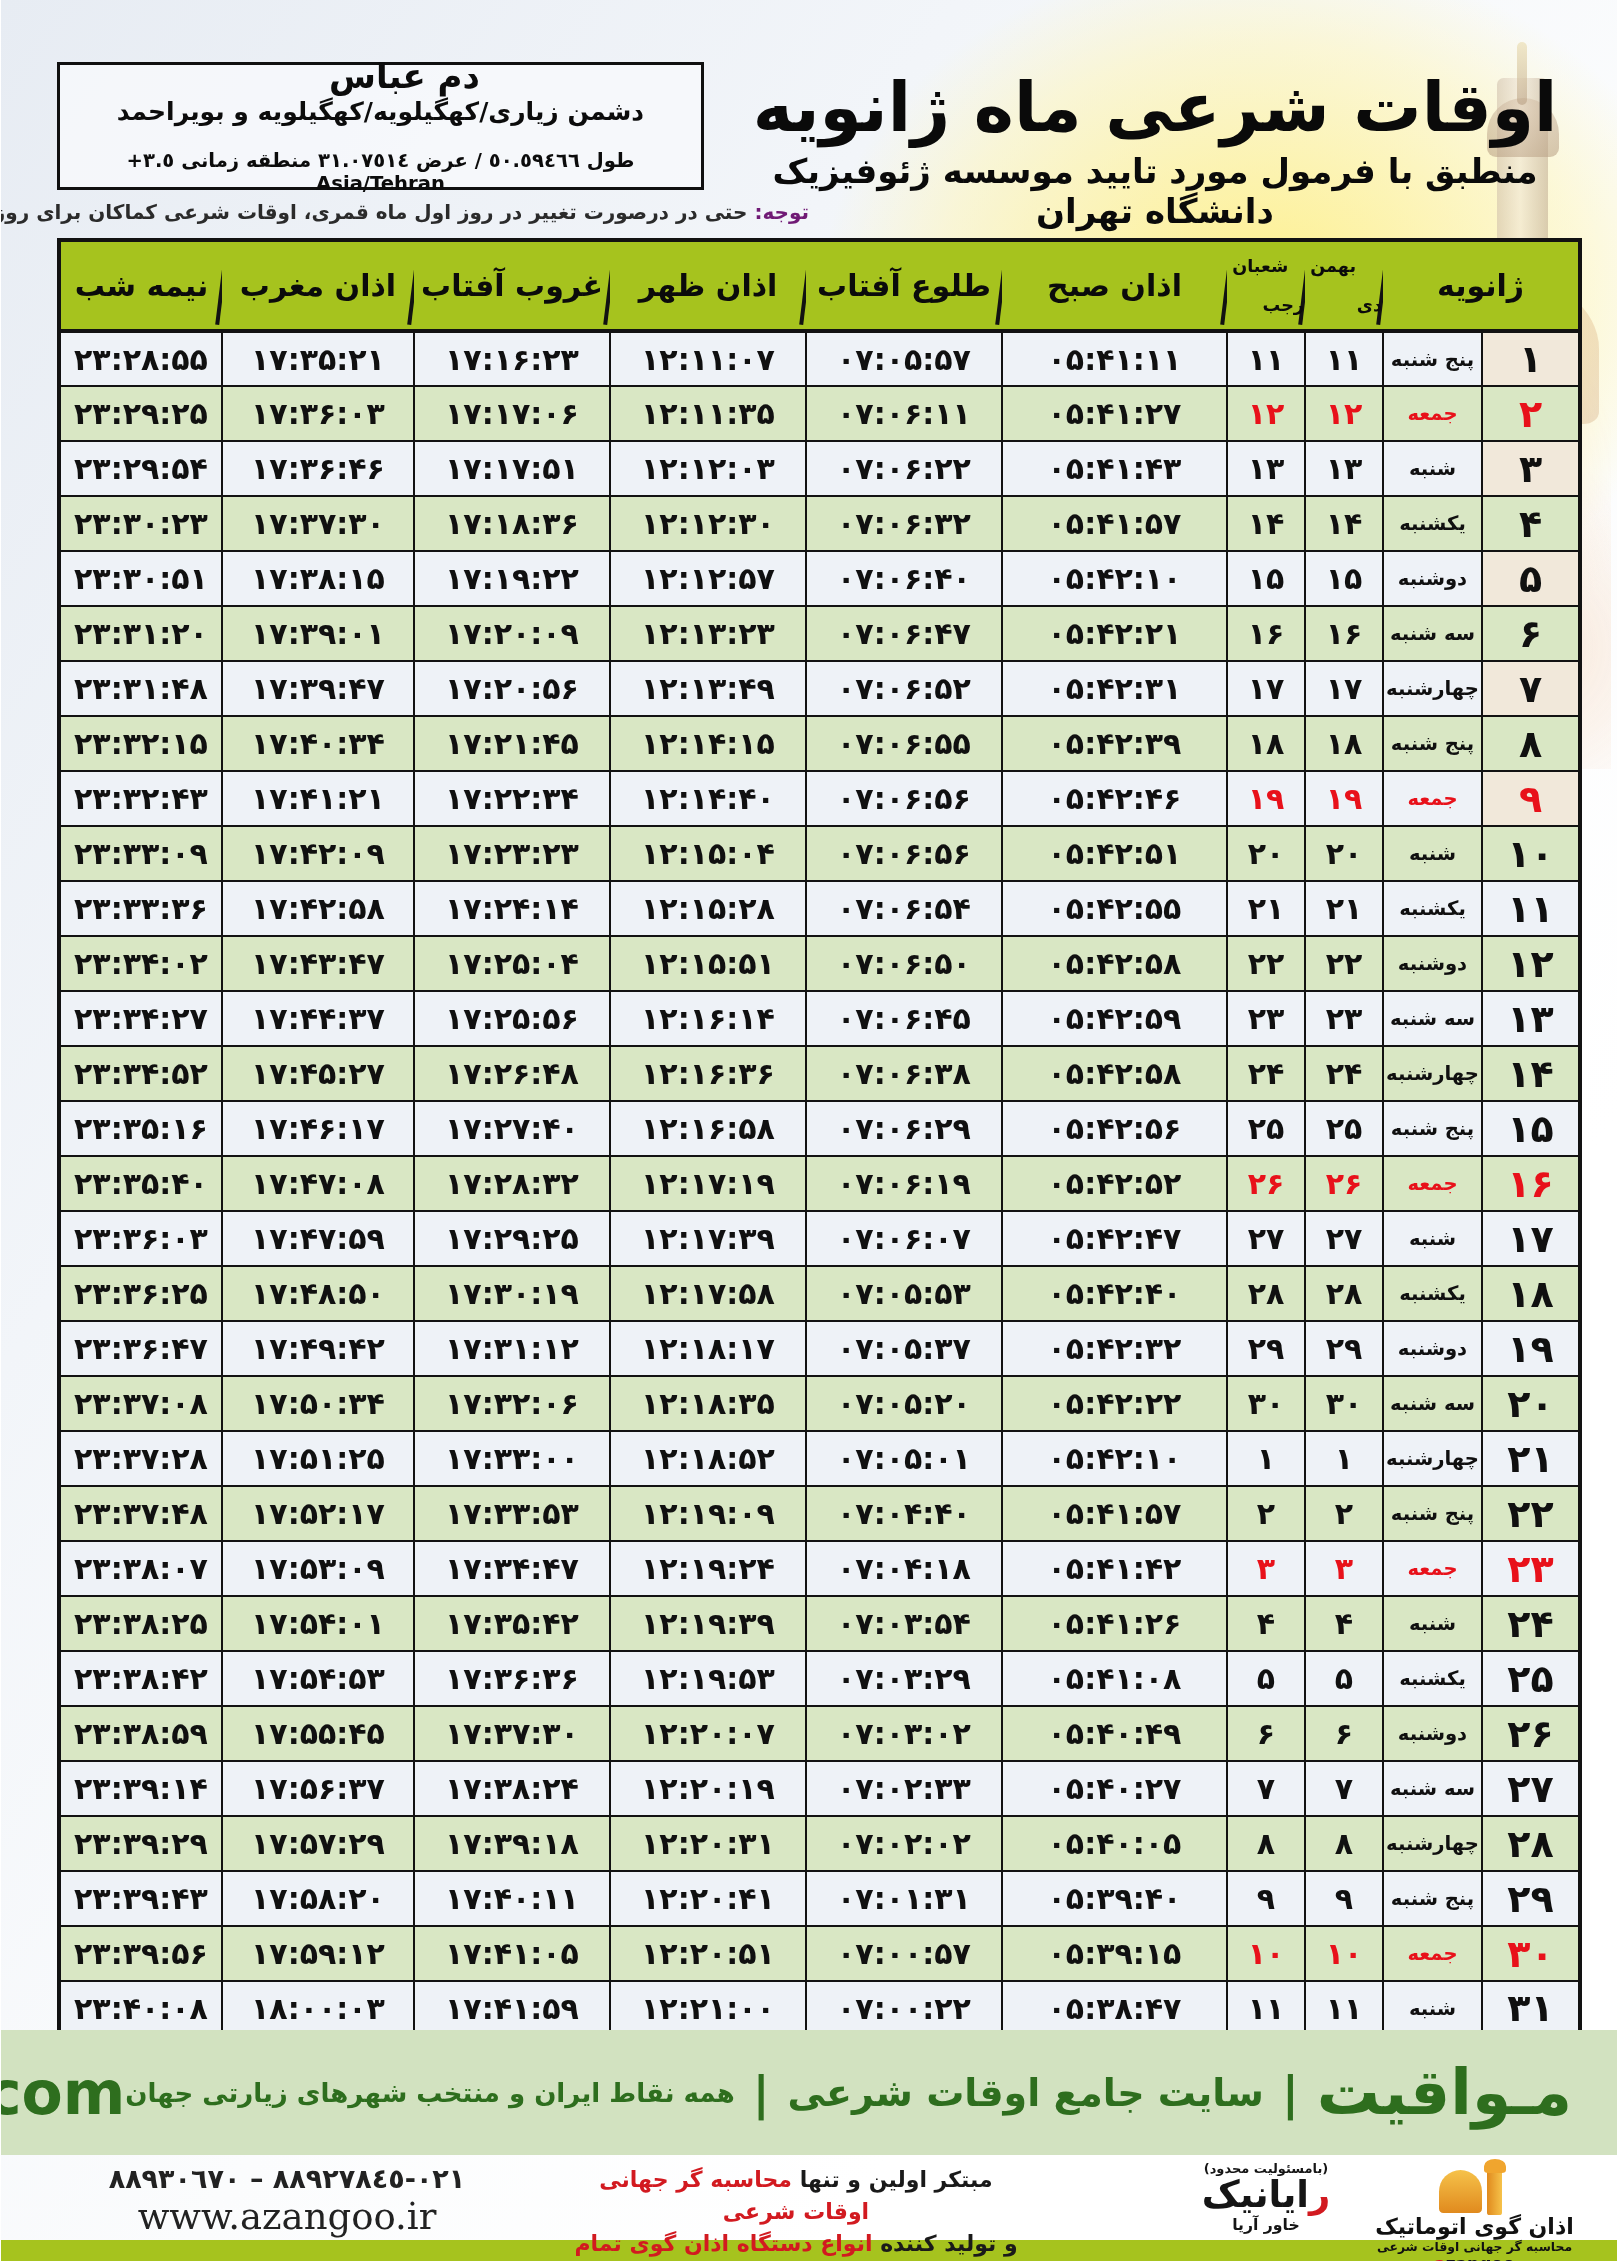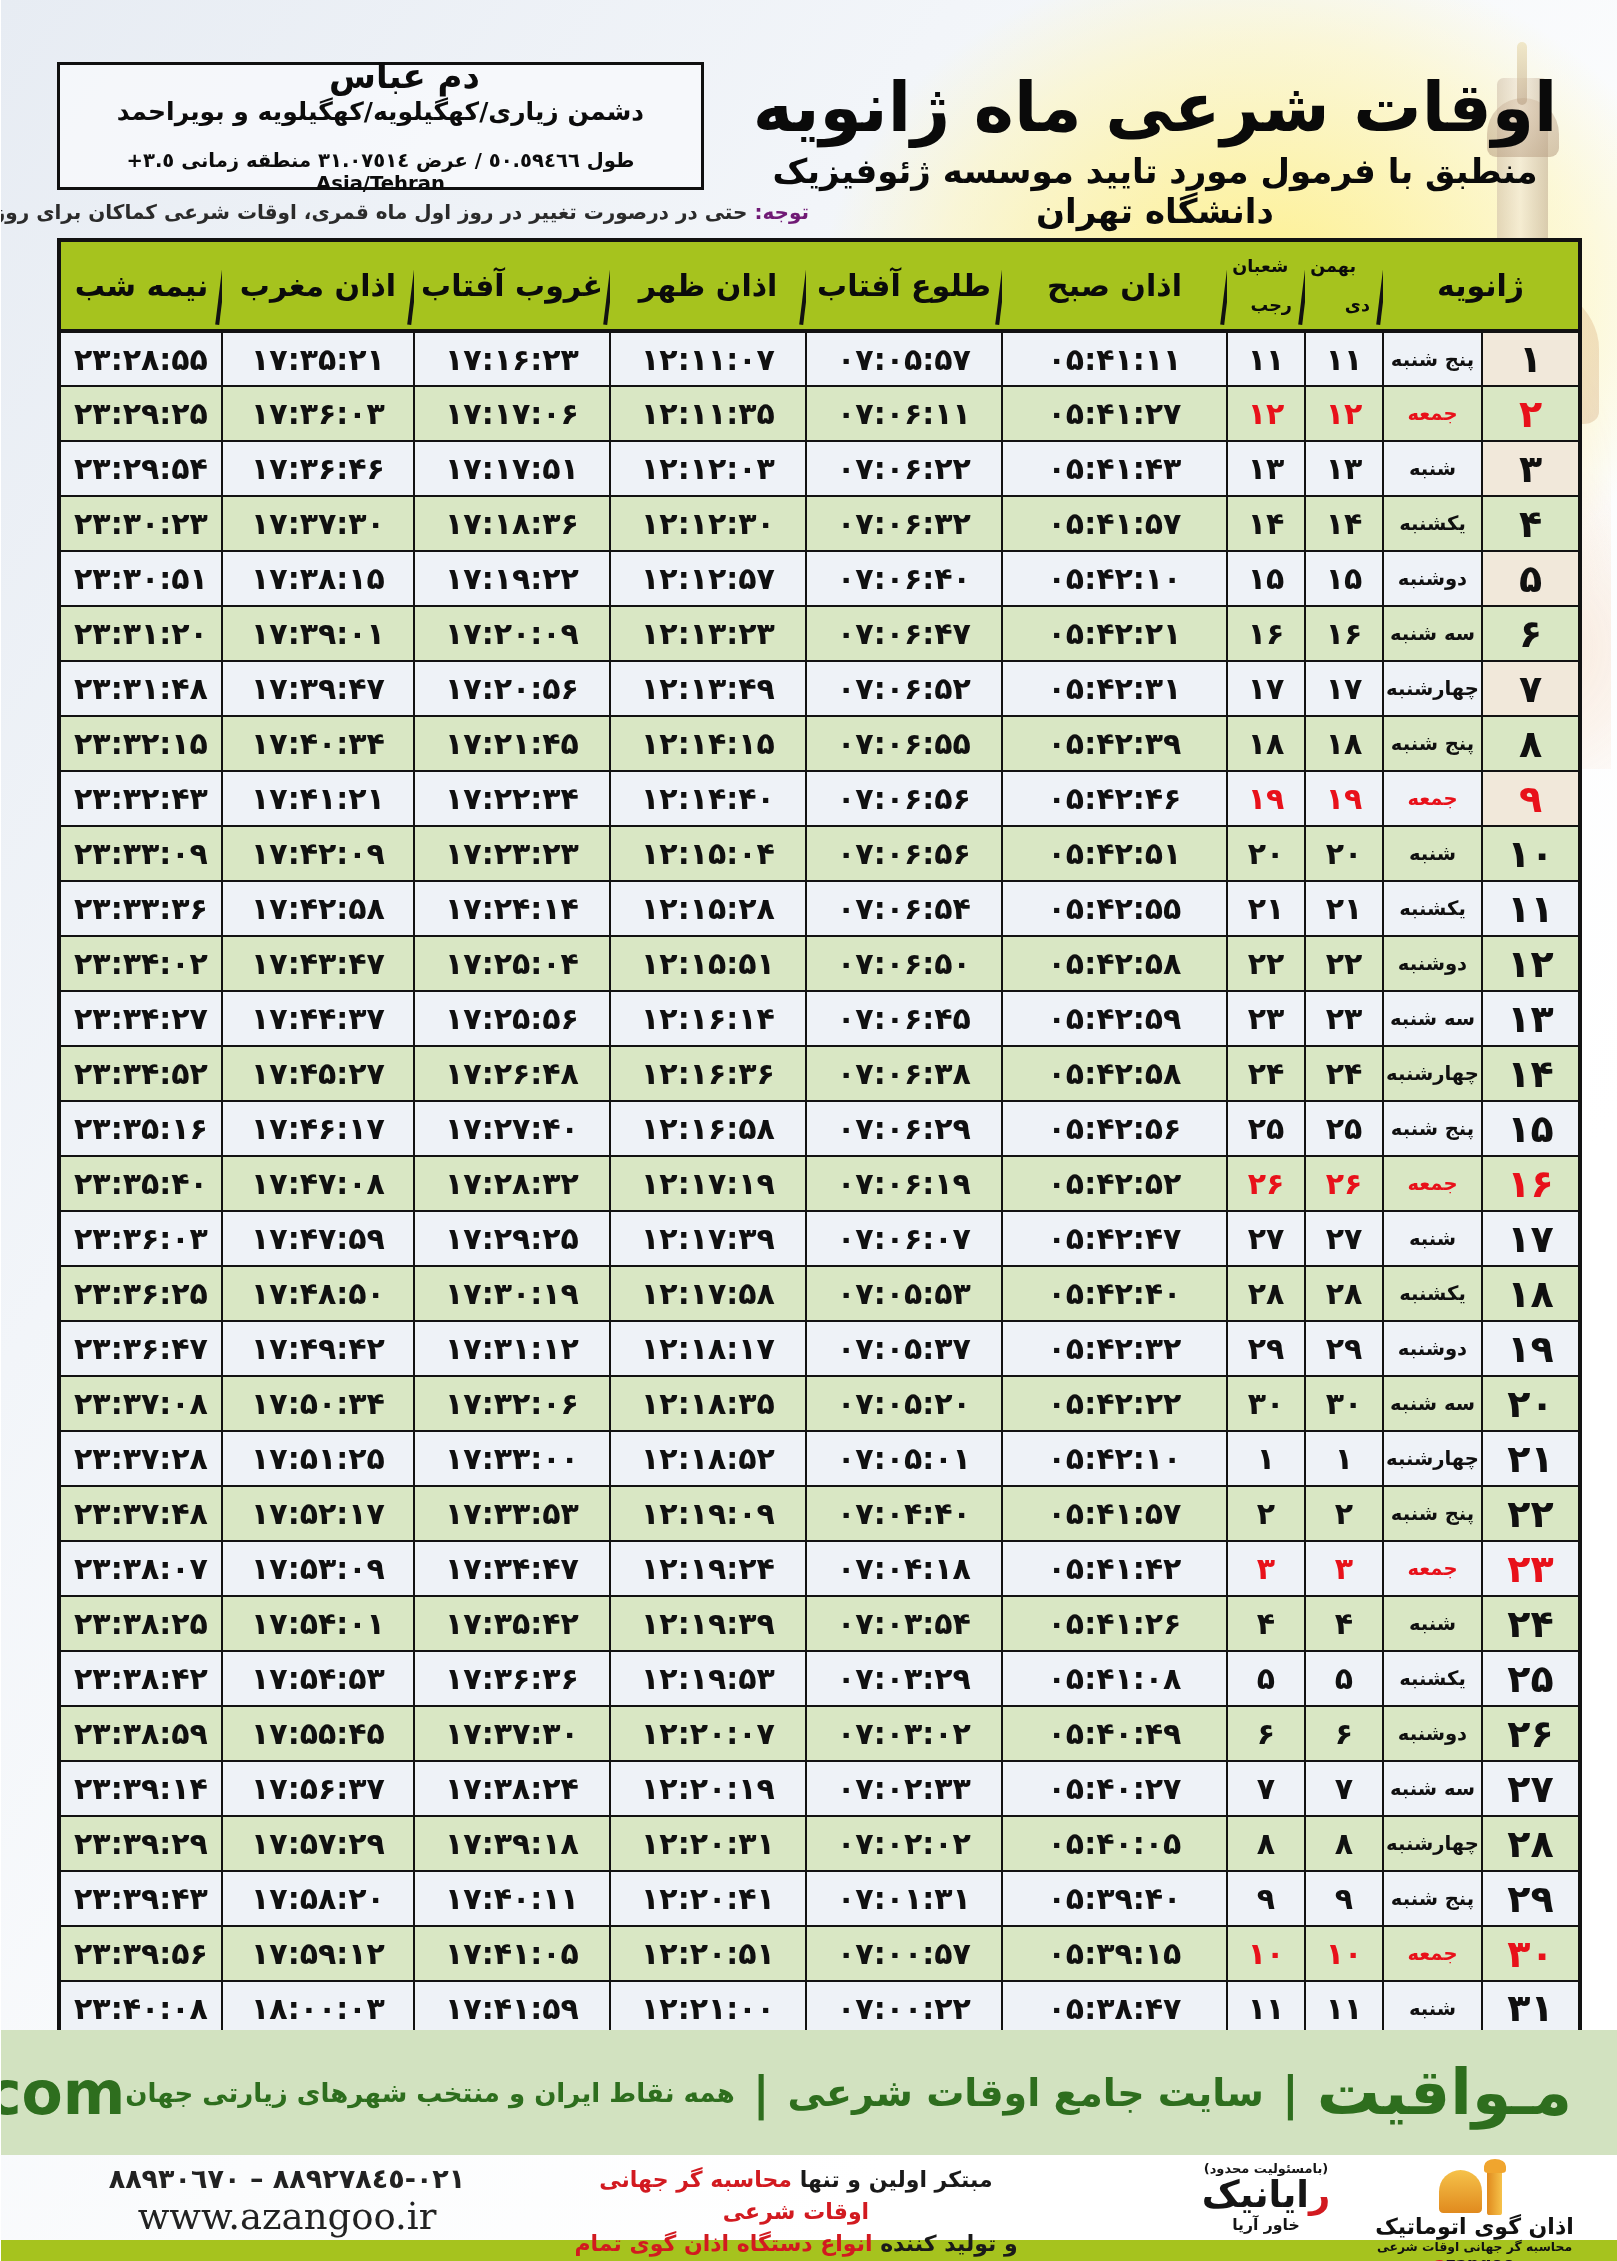--- a/index.html
+++ b/index.html
@@ -64,21 +64,21 @@
   .header-row th {
     background:#a6c31e; color:#0b0b0b; font-weight:bold; font-size:30px;
     border-left:none; border-right:none; position:relative;
     border-top:4.6px solid #121212; border-bottom:4.6px solid #121212;
   }
   .header-row th + th::before {
     content:""; position:absolute; right:-2px; top:3.9px; bottom:3.9px; width:3.9px;
     background:#121212; transform:rotate(7deg);
   }
   .hdr-stack { font-size:17.6px; line-height:1.1; display:block; position:relative; height:100%; }
-  .hdr-stack .top  { position:absolute; top:10.4px; right:13px; }
+  .hdr-stack .top  { position:absolute; top:10.4px; right:1px; }
   .hdr-stack .bot  { position:absolute; bottom:9px; left:5.2px; }
 
   .prayer tbody tr:nth-child(odd)  td { background:#eef2f7; }
   .prayer tbody tr:nth-child(even) td { background:#d9e7c4; }
   .prayer tbody tr:nth-child(-n+9):nth-child(odd) td.day { background:#f1e8da; }
 
   td.t   { font-size:30px; font-weight:bold; color:#101010; direction:ltr; unicode-bidi:isolate; letter-spacing:0.7px; }
   td.num { font-size:30px; font-weight:bold; color:#101010; }
   td.wd  { font-size:19.6px; font-weight:bold; color:#101010; }
   td.day { font-size:38px; font-weight:bold; color:#101010; }

